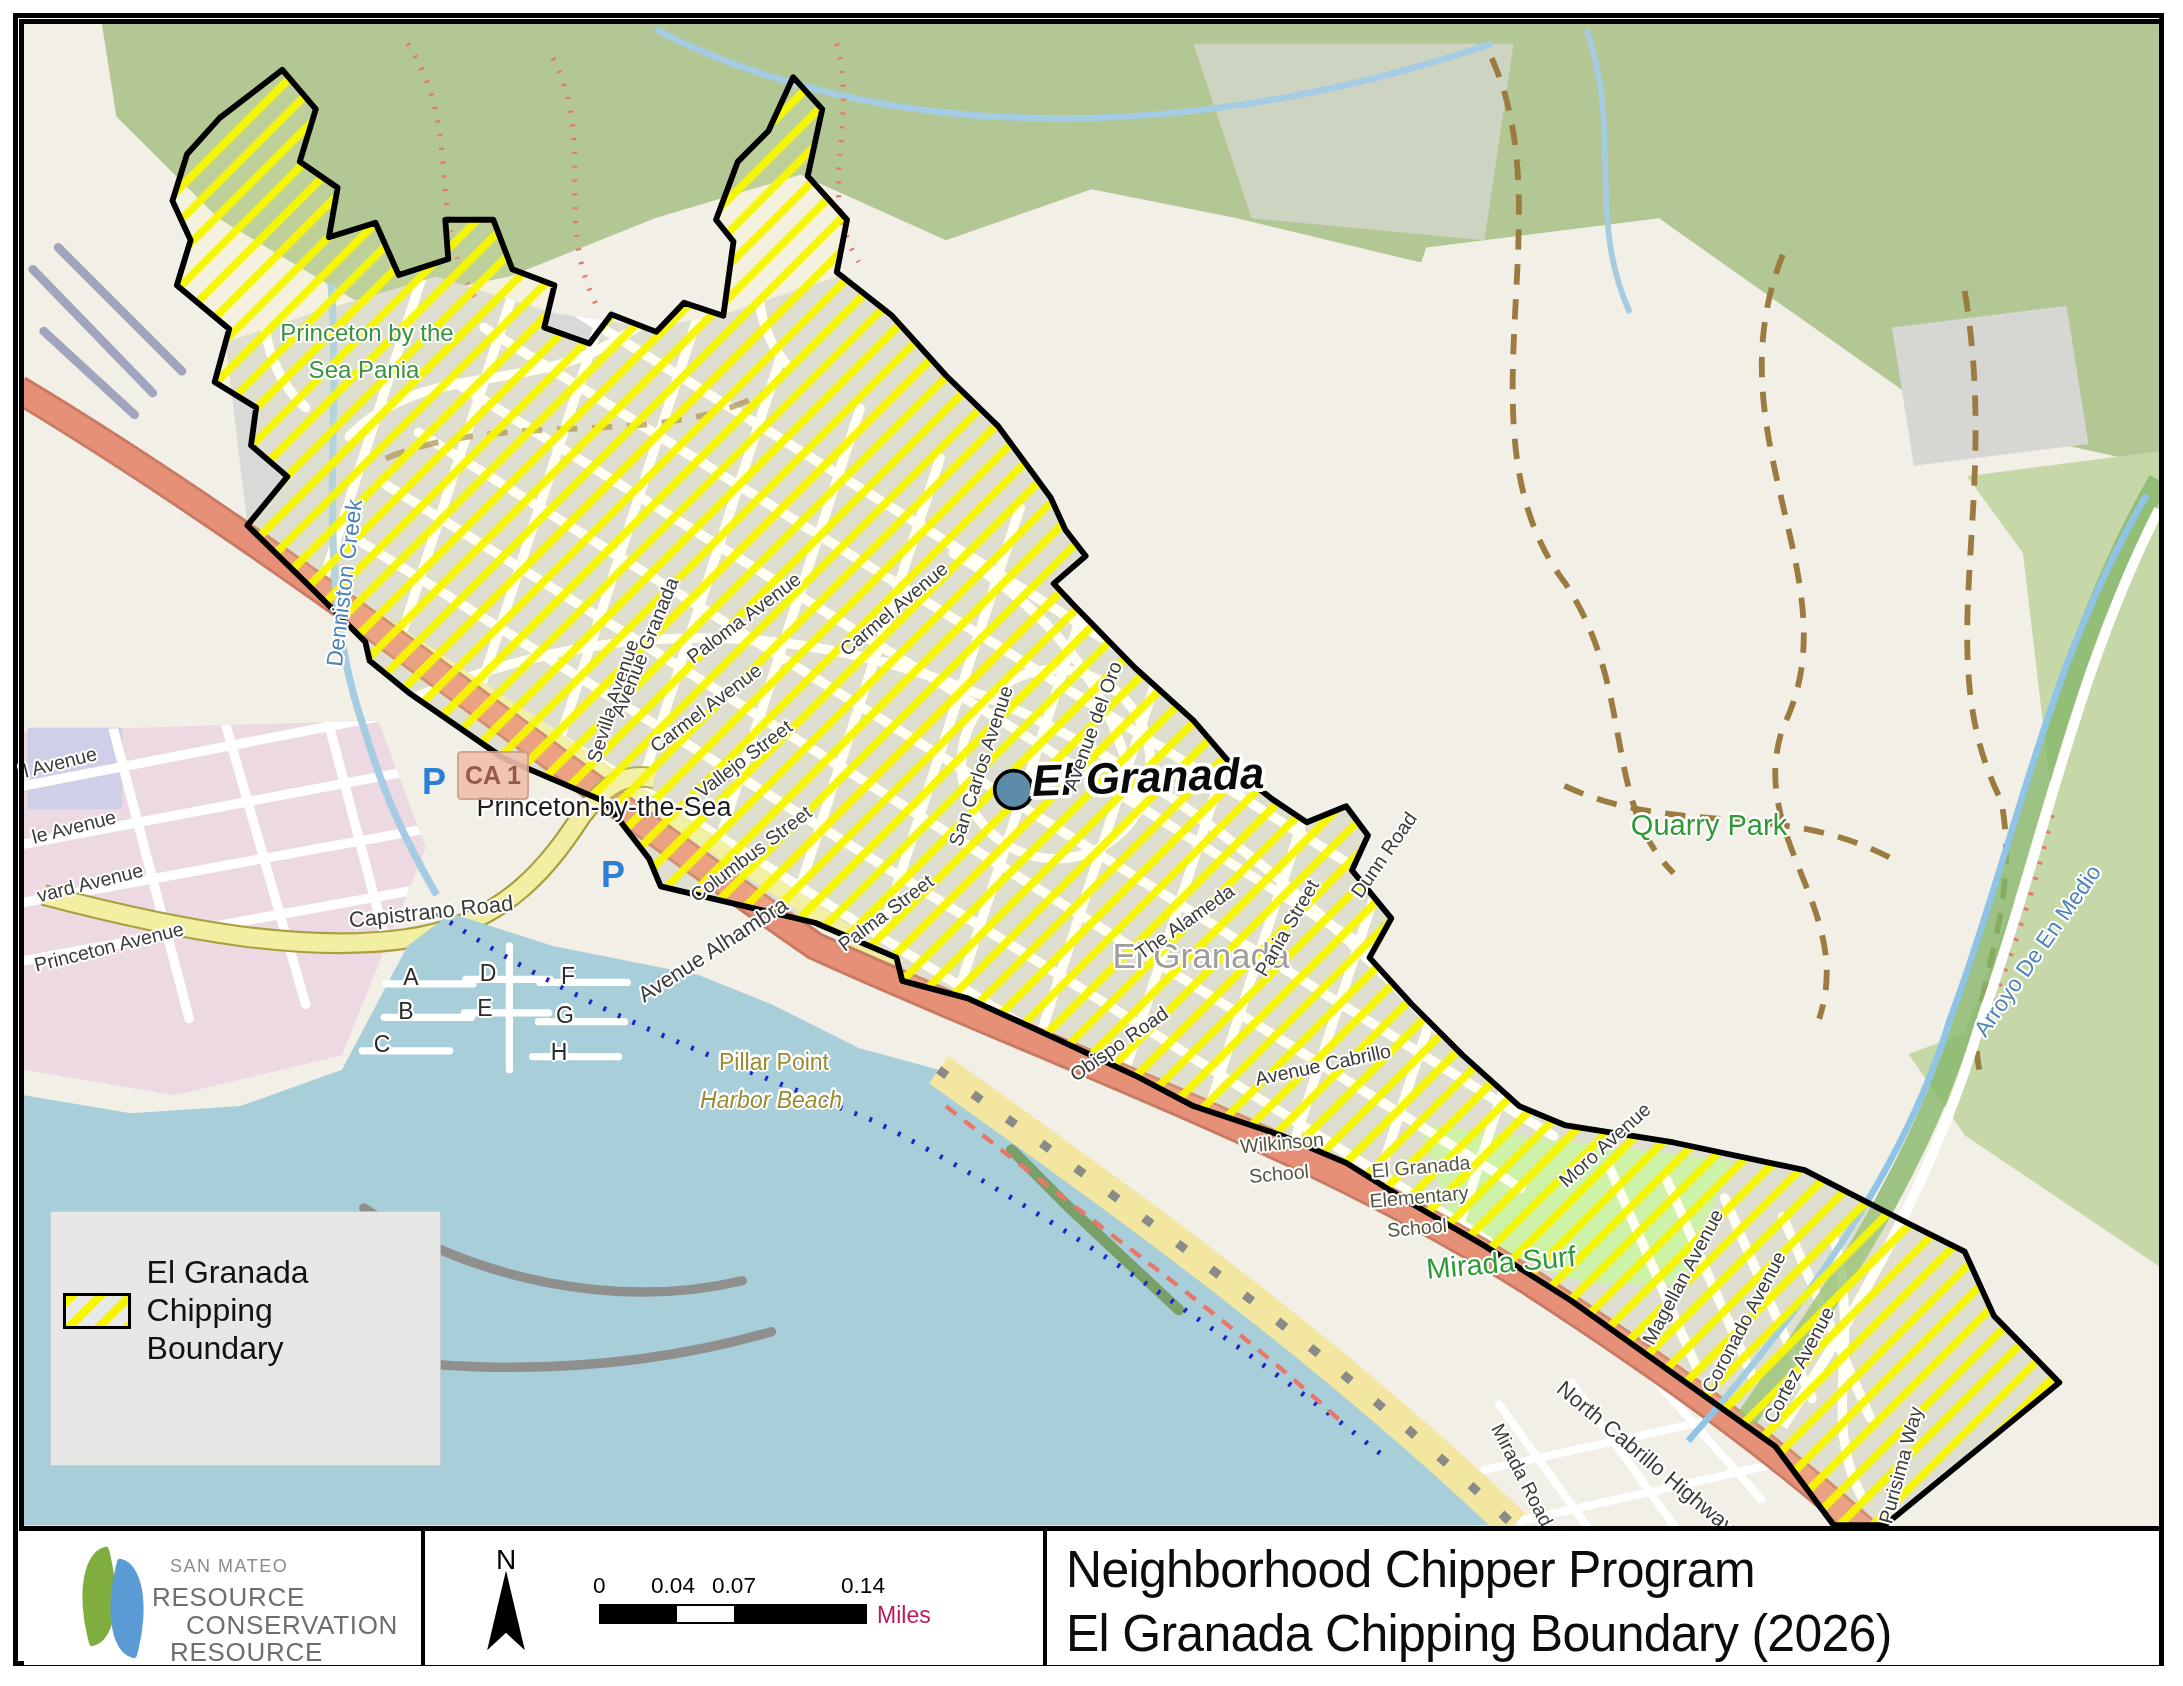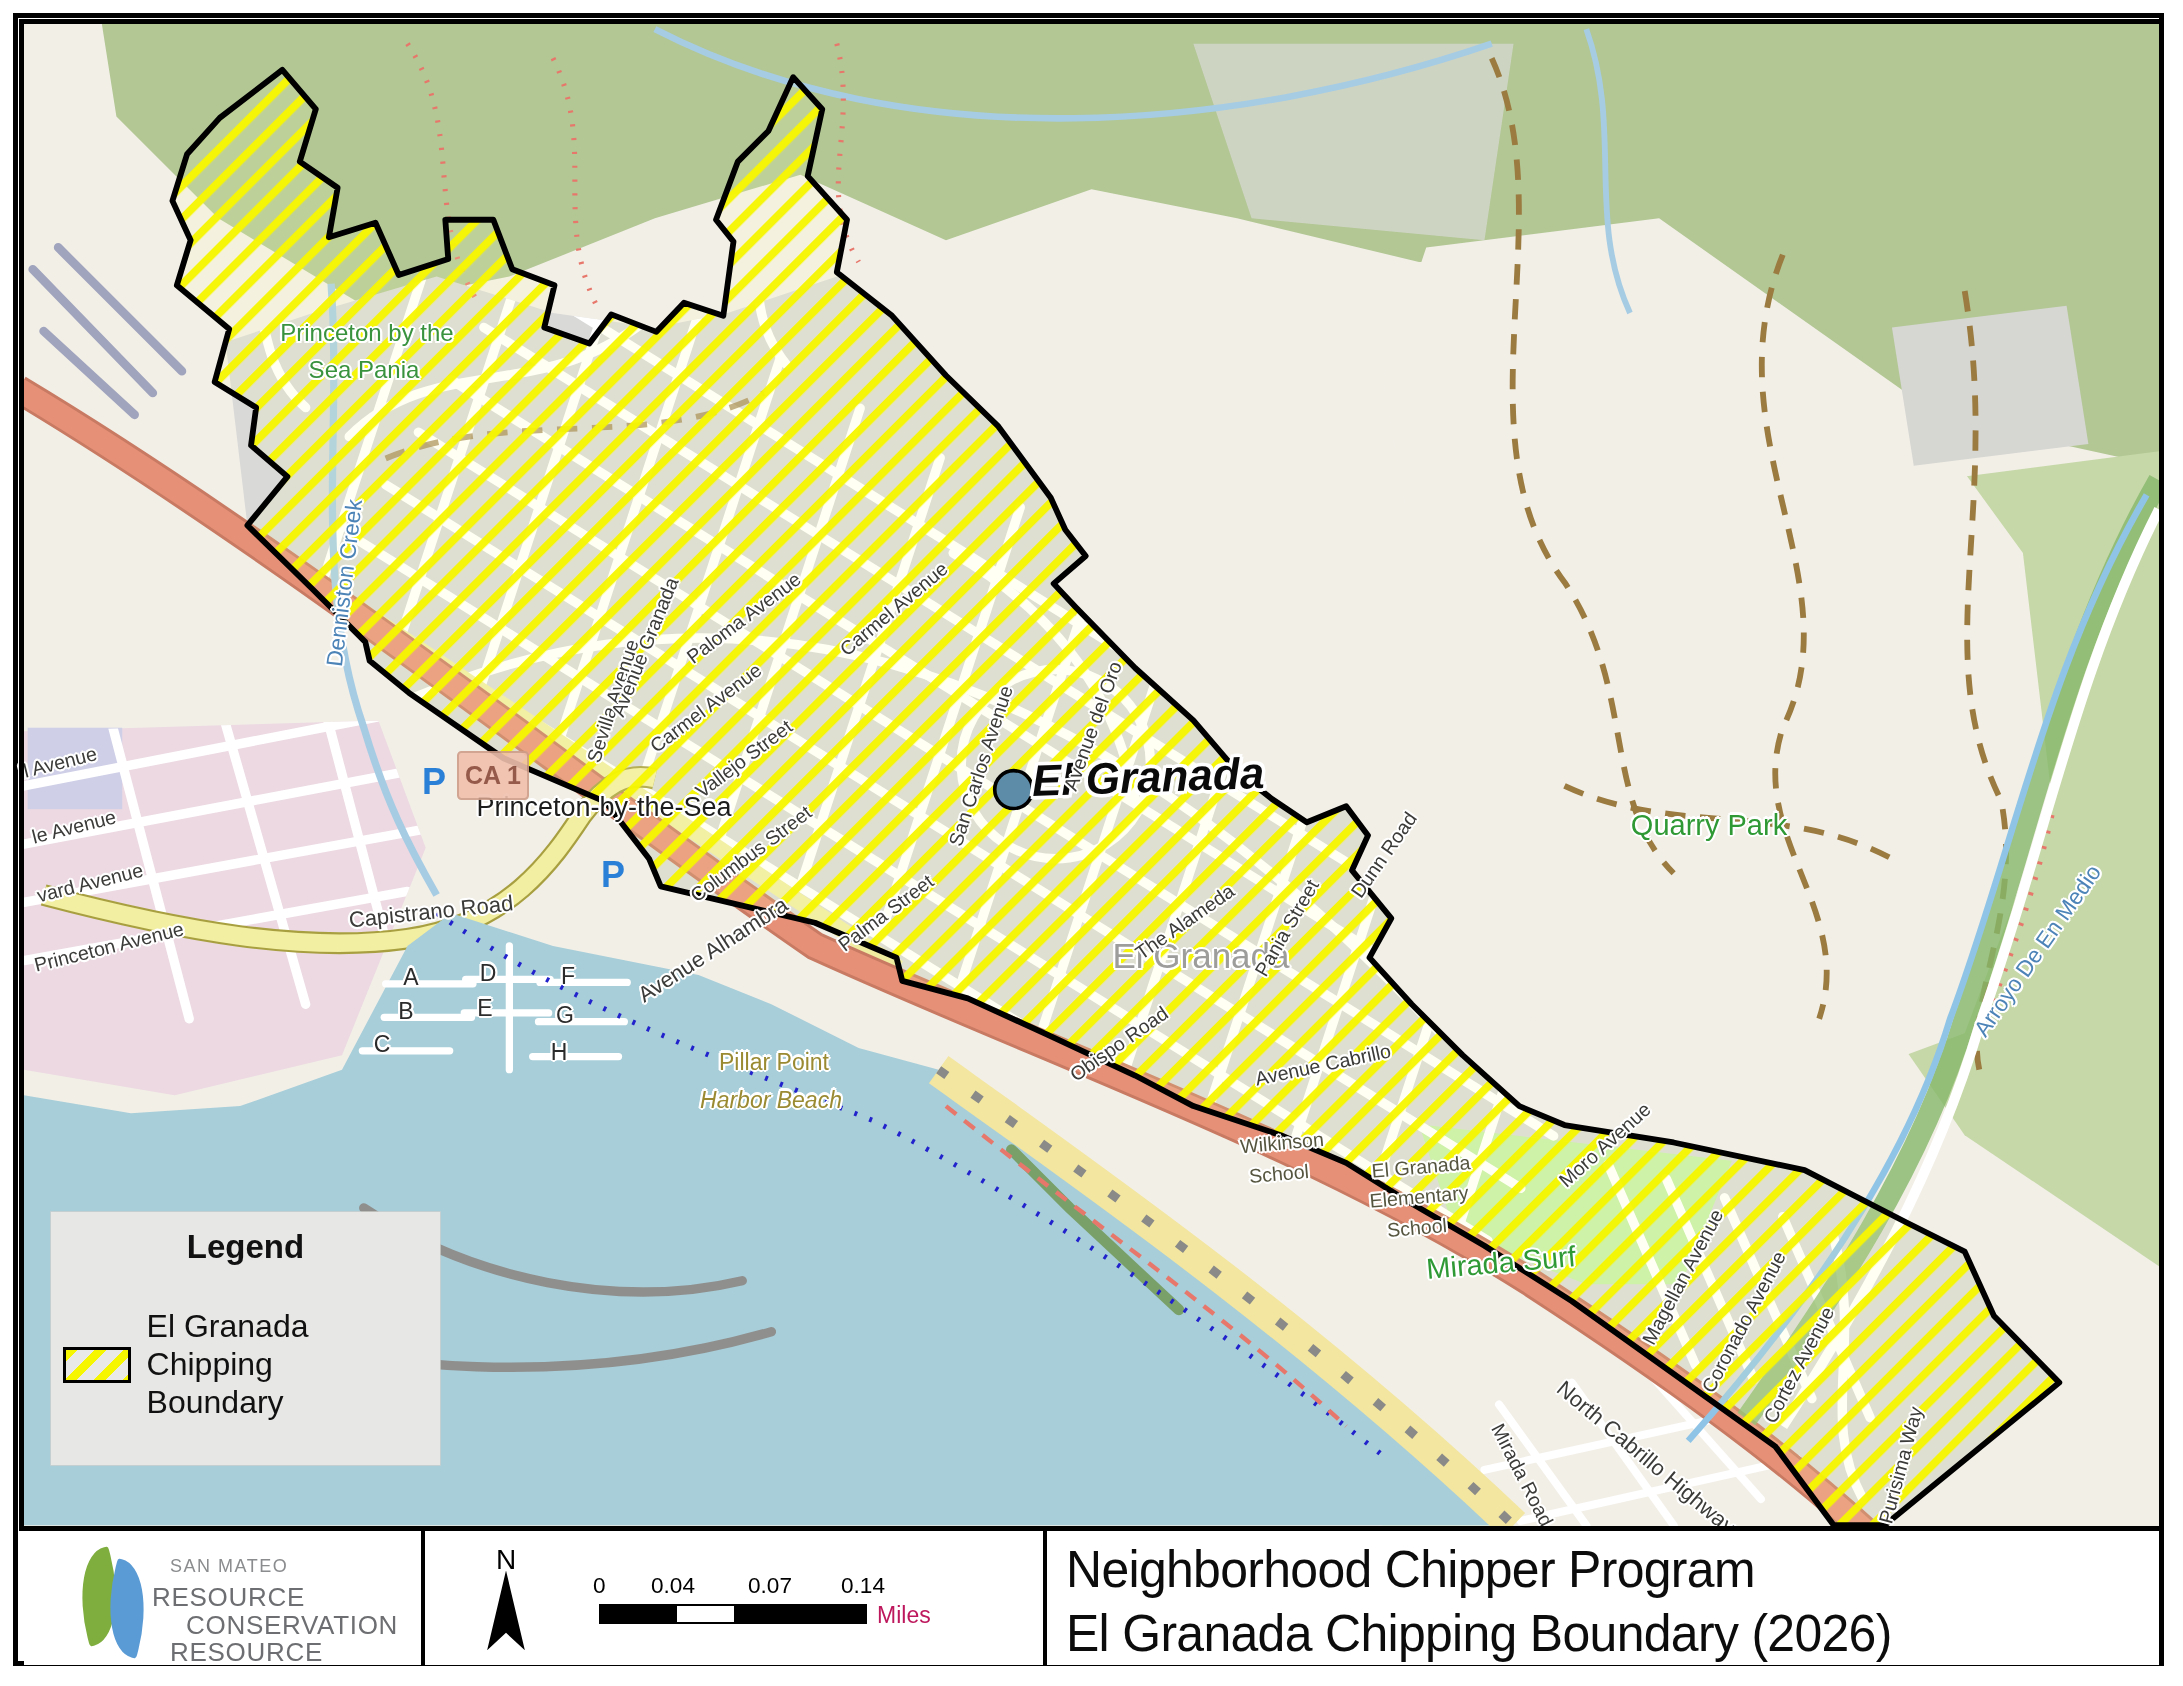--- a/index.html
+++ b/index.html
@@ -48,21 +48,21 @@
   .vdiv{position:absolute;top:0;width:3.6px;height:134px;background:#000;}
   .logo-box{position:absolute;left:44px;top:5.8px;width:342px;height:124px;}
   .leaf{position:absolute;width:42px;height:93px;}
   .leaf-green{left:10.2px;top:13px;background:#7fae3f;border-radius:90% 4% 90% 4%;transform:rotate(-14deg);}
   .leaf-blue{left:38px;top:25px;background:#5b9bd5;border-radius:4% 90% 4% 90%;transform:rotate(14deg);}
   .org-small{position:absolute;left:102px;top:19px;font-size:18px;letter-spacing:1.5px;color:#8a8c8e;}
   .org-line{position:absolute;font-size:26px;color:#6d6e71;letter-spacing:0.7px;}
   .org-l1{left:84px;top:45px;} .org-l2{left:118px;top:73px;} .org-l3{left:102px;top:100px;}
   .north-n{position:absolute;left:472px;top:13px;font-size:28px;color:#000;}
   .scale-ticks{position:absolute;top:42px;font-size:22.6px;color:#000;}
-  .tick-0{left:569px;} .tick-1{left:627px;} .tick-2{left:688px;margin-left:36px;} .tick-3{left:817px;}
+  .tick-0{left:569px;} .tick-1{left:627px;} .tick-2{left:688px;} .tick-3{left:817px;}
   .scale-bar{position:absolute;left:575px;top:73px;width:268px;height:20.4px;border:2.2px solid #000;
        box-sizing:border-box;background:#000;}
   .scale-white{position:absolute;left:76px;top:0;width:57px;height:16px;background:#fff;}
   .scale-miles{position:absolute;left:853px;top:71px;font-size:23px;color:#be185d;}
   .map-title{position:absolute;left:1042px;top:7.3px;font-size:52px;color:#0c0c0c;
        line-height:1.22;letter-spacing:-0.7px;transform:scaleX(.96);transform-origin:left top;}
 </style>
 </head>
 <body>
 
@@ -283,21 +283,20 @@
     <span class="lbl dock" style="left: 559px; top: 1044px; --r: 0deg;">H</span>
     <span class="lbl pmark" style="left: 434px; top: 774px; --r: 0deg;">P</span>
     <span class="lbl pmark" style="left: 613px; top: 867px; --r: 0deg;">P</span>
   </div>
 
 <div class="shield">
   <span>CA 1</span>
 </div>
 
 <div class="legend">
-  <div class="legend-title">Legend</div>
   <div class="legend-row">
     <div class="legend-swatch"></div>
     <div class="legend-item">El Granada
 Chipping
 Boundary</div>
   </div>
 </div>
 
 <div class="map-frame"></div>
 

